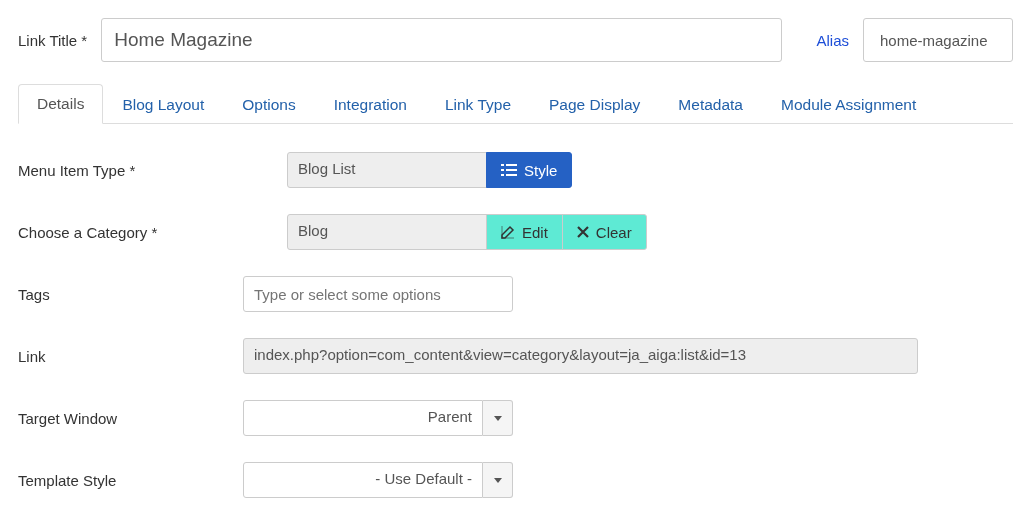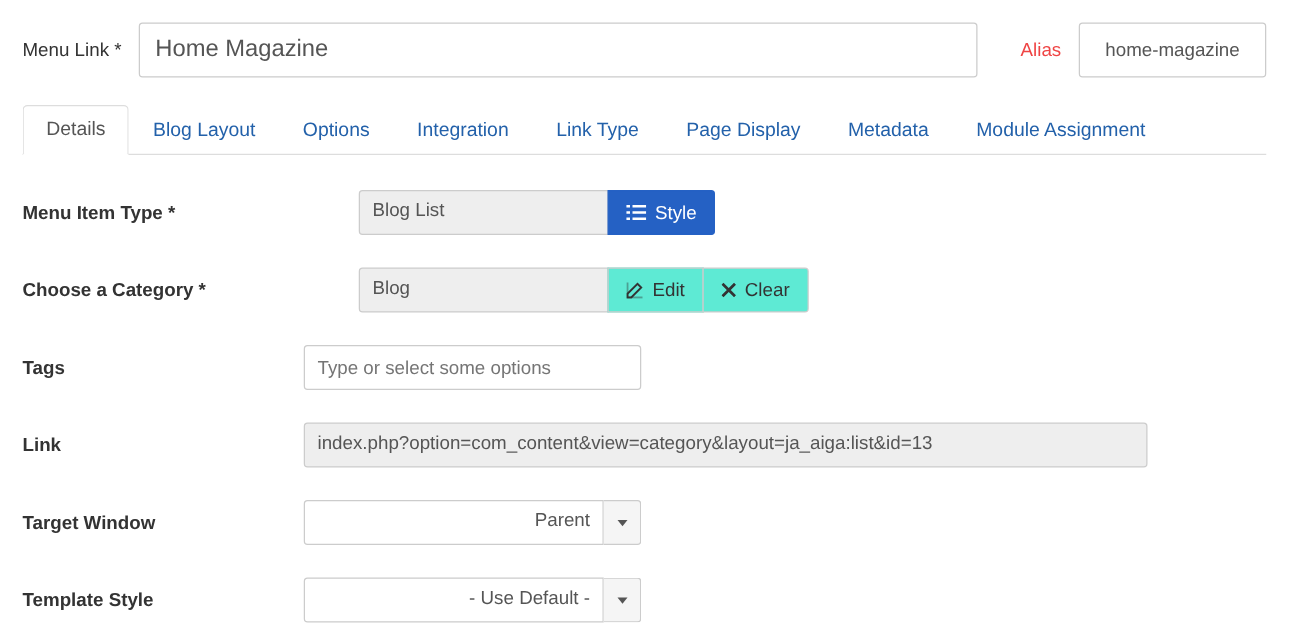--- a/index.html
+++ b/index.html
@@ -27,32 +27,31 @@
     flex: 1;
     font-size: 19px;
     padding: 8px 12px;
     border: 1px solid #ccc;
     border-radius: 3px;
     color: #555;
     height: 44px;
   }
   .alias-label {
     font-size: 15px;
-    color: #ef4444;
+    color: #1d4ed8;
     margin-left: 20px;
   }
   .alias-input {
     width: 150px;
     font-size: 15px;
     padding: 8px 16px;
     border: 1px solid #ccc;
     border-radius: 3px;
     color: #555;
     height: 44px;
-    text-align: center;
   }
   .tabs {
     display: flex;
     align-items: flex-end;
     border-bottom: 1px solid #ddd;
     margin-bottom: 28px;
   }
   .tab {
     padding: 10px 18px;
     font-size: 15.5px;
@@ -72,21 +71,20 @@
   }
   .form-row {
     display: flex;
     align-items: center;
     margin-bottom: 26px;
   }
   .form-label {
     width: 225px;
     font-size: 15px;
     color: #333;
-    font-weight: bold;
   }
   .input-group {
     display: inline-flex;
   }
   .readonly-box {
     background: #eeeeee;
     border: 1px solid #ccc;
     color: #555;
     font-size: 15px;
     padding: 7px 10px;
@@ -164,21 +162,21 @@
     border-left: 4px solid transparent;
     border-right: 4px solid transparent;
     border-top: 5px solid #555;
   }
   svg { display: block; }
 </style>
 </head>
 <body>
 
 <div class="top-row">
-  <span class="label-title">Menu Link *</span>
+  <span class="label-title">Link Title *</span>
   <input class="title-input" type="text" value="Home Magazine" style="">
   <span class="alias-label">Alias</span>
   <input class="alias-input" type="text" value="home-magazine" style="">
 </div>
 
 <div class="tabs">
   <div class="tab active">Details</div>
   <div class="tab">Blog Layout</div>
   <div class="tab">Options</div>
   <div class="tab">Integration</div>

